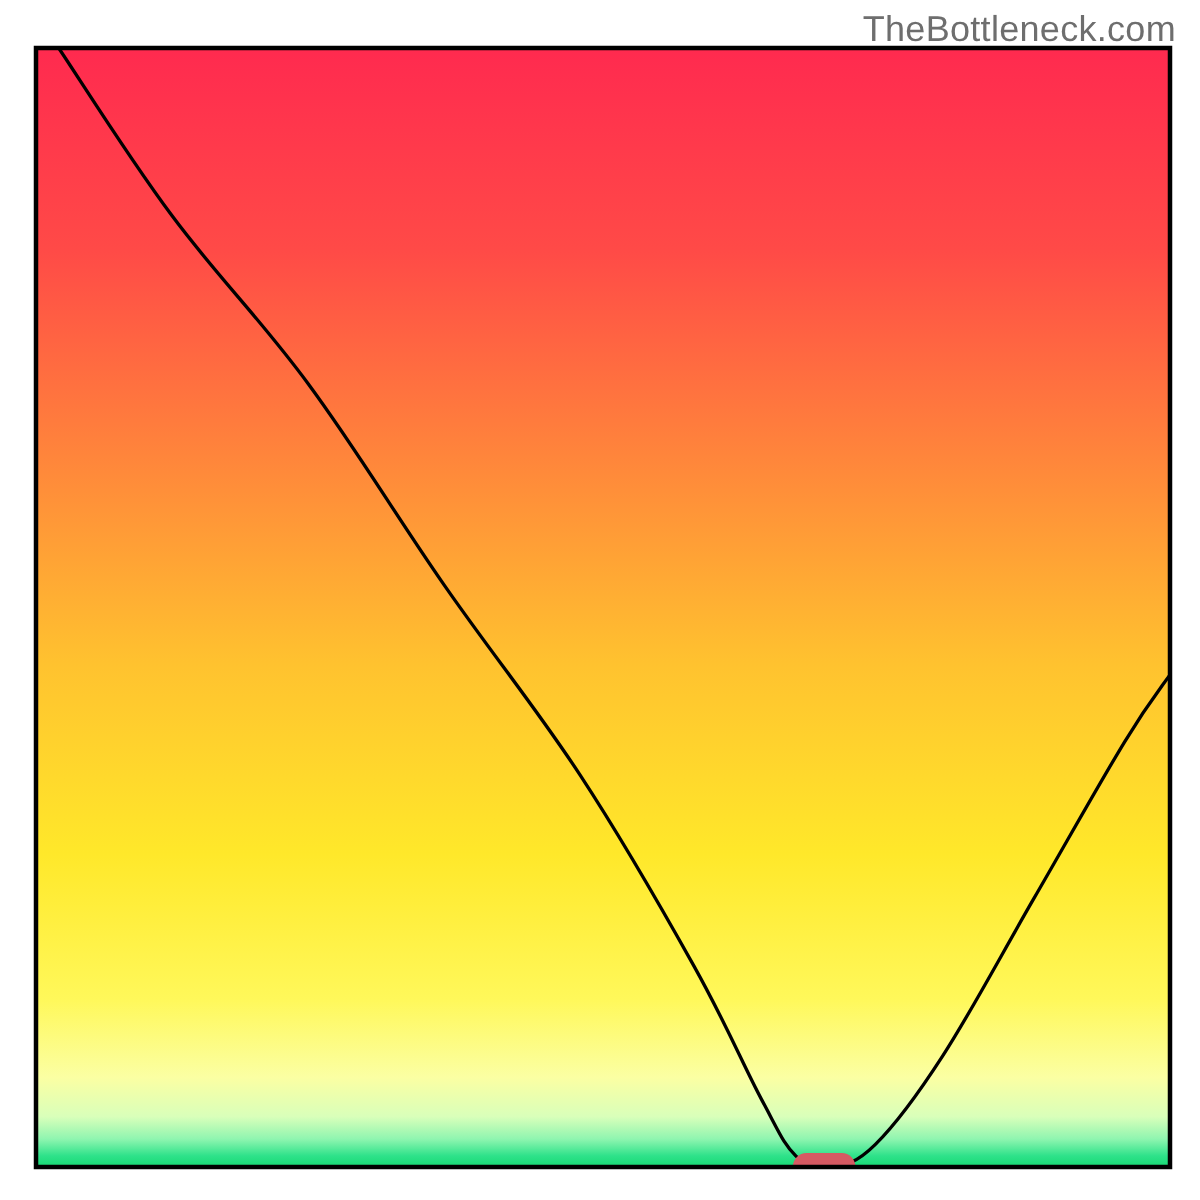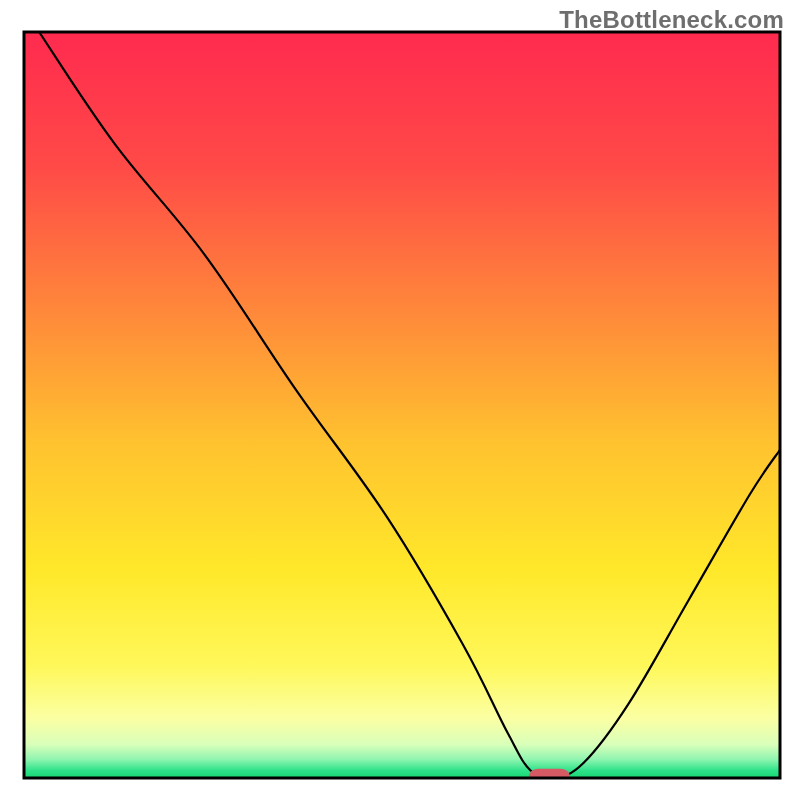--- a/index.html
+++ b/index.html
@@ -13,21 +13,21 @@
   .container {
     position: relative;
     width: 800px;
     height: 800px;
   }
   .watermark {
     position: absolute;
     top: 6px;
     right: 16px;
     font-size: 24px;
-    font-weight: 700;
+    font-weight: 400;
     color: #6e6e6e;
     letter-spacing: 0.2px;
   }
   svg {
     display: block;
   }
 </style>
 </head>
 <body>
 

